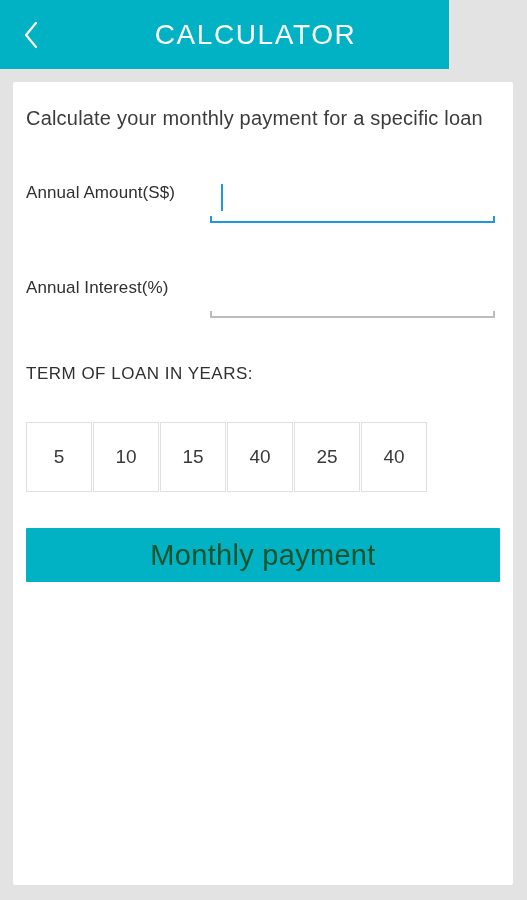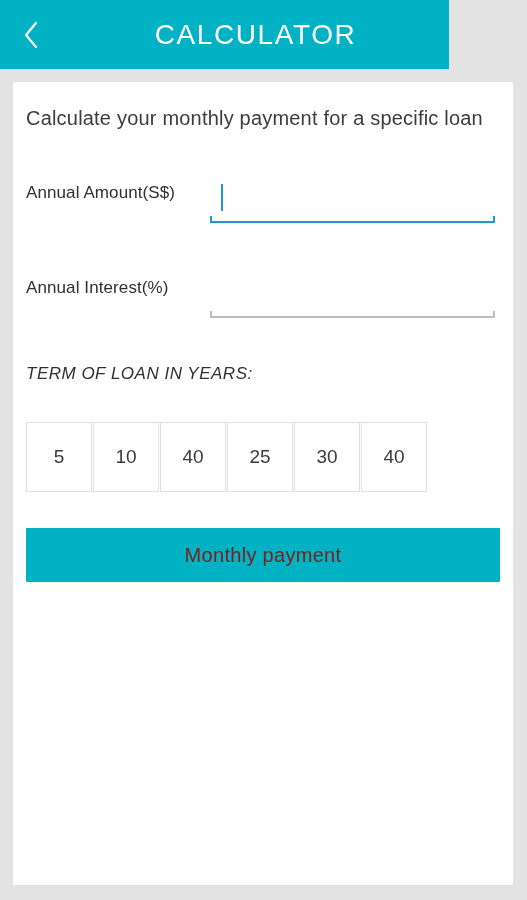--- a/index.html
+++ b/index.html
@@ -144,21 +144,20 @@
 
   
   #term-heading {
     position: absolute;
     left: 13px;
     top: 282px;
     font-size: 17px;
     color: #303030;
     letter-spacing: 0.5px;
     white-space: nowrap;
-    font-style: italic;
   }
 
   #term-options {
     position: absolute;
     left: 13px;
     top: 340px;
     width: 487px;
     height: 70px;
     display: flex;
     flex-direction: row;
@@ -183,23 +182,23 @@
   
   #monthly-payment-button {
     position: absolute;
     left: 13px;
     top: 446px;
     width: 474px;
     height: 54px;
     background: #00b2c4;
     border: 0;
     border-radius: 1px;
-    color: #7f1d1d;
+    color: #14532d;
     font-family: "Liberation Sans", sans-serif;
-    font-size: 20px;
+    font-size: 29px;
     letter-spacing: 0.3px;
     cursor: pointer;
     display: flex;
     align-items: center;
     justify-content: center;
   }
 </style>
 </head>
 <body>
 
@@ -233,21 +232,21 @@
       <input class="field-input" type="text" placeholder="" style="">
       <div class="field-underline"></div>
     </div>
   </div>
 
   <div id="term-heading">TERM OF LOAN IN YEARS:</div>
 
   <div id="term-options">
     <div class="term-cell">5</div>
     <div class="term-cell">10</div>
+    <div class="term-cell">15</div>
     <div class="term-cell">40</div>
     <div class="term-cell">25</div>
-    <div class="term-cell">30</div>
     <div class="term-cell">40</div>
   </div>
 
   <button id="monthly-payment-button">Monthly payment</button>
 
 </div>
 
 </body></html>

